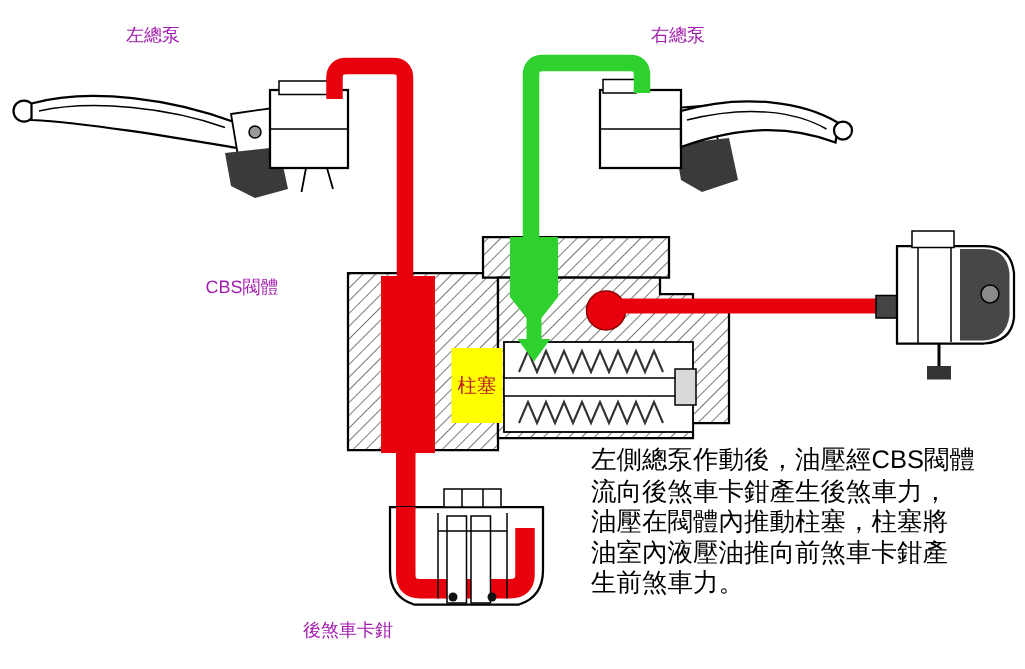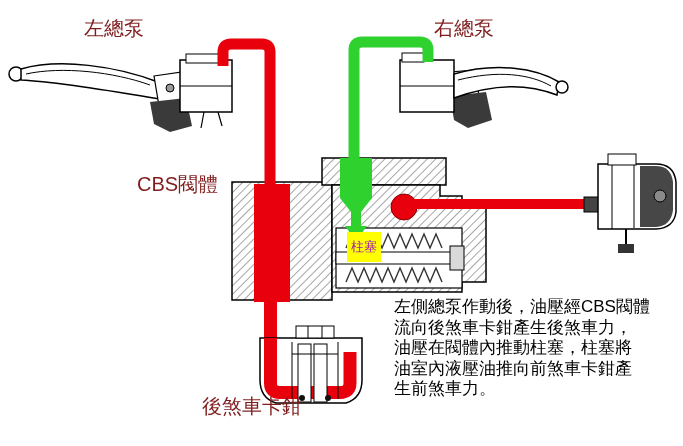--- a/index.html
+++ b/index.html
@@ -2,25 +2,25 @@
 <html style="--red: #e8000d; --green: #2fd12f; --yellow: #ffff00; --outline: #000000; --hatch: #4d4d4d;"><head>
 <meta charset="utf-8">
 <style>
   * { margin:0; padding:0; box-sizing:border-box; }
   html,body { background:#ffffff; }
   .stage {
     position:relative; width:683px; height:446px; background:#fff; overflow:hidden;
     font-family:"Liberation Sans","DejaVu Sans",sans-serif; color:#000;
   }
   .stage svg { position:absolute; left:0; top:0; }
-  .lbl { position:absolute; font-size:20px; white-space:nowrap; color:#7f1d1d;text-align:center; }
+  .lbl { position:absolute; font-size:12px; white-space:nowrap; color:#a21caf;text-align:center; }
   .plunger-label {
     position:absolute; left:301px; top:232px;
-    background:var(--yellow,#ffff00); color:#a21caf;
-    font-size:13px; padding:6px 4px; white-space:nowrap;margin-left:46px;
+    background:var(--yellow,#ffff00); color:#b91c1c;
+    font-size:13px; padding:16px 4px; white-space:nowrap;
   }
   .desc { position:absolute; left:394px; top:297px; width:292px; }
   .desc div { font-size:17px; line-height:20.5px; white-space:nowrap; }
   .fill-red   { fill:var(--red,#e8000d); }
   .stroke-red { stroke:var(--red,#e8000d); }
   .fill-green   { fill:var(--green,#2fd12f); }
   .stroke-green { stroke:var(--green,#2fd12f); }
 </style>
 </head>
 <body>
@@ -104,23 +104,23 @@
       <line x1="634" y1="165" x2="634" y2="228" stroke-width="1"></line>
       <rect x="608" y="154" width="28" height="11" stroke-width="1"></rect>
       <circle cx="660" cy="196" r="6" fill="#8a8a8a" stroke-width="1"></circle>
       <path d="M626,229 V246" fill="none" stroke-width="2"></path>
       <rect x="618" y="244" width="16" height="9" fill="#333" stroke="none"></rect>
     </g>
   </svg>
 
   <div class="lbl" style="left:84px; top:15px;">左總泵</div>
   <div class="lbl" style="left:434px; top:15px;">右總泵</div>
-  <div class="lbl" style="left:137px; top:171px;">CBS閥體</div>
+  <div class="lbl" style="left:137px; top:183px;">CBS閥體</div>
   <div class="plunger-label">柱塞</div>
-  <div class="lbl" style="left:202px; top:393px;">後煞車卡鉗</div>
+  <div class="lbl" style="left:202px; top:412px;">後煞車卡鉗</div>
 
   <div class="desc">
     <div>左側總泵作動後，油壓經CBS閥體</div>
     <div>流向後煞車卡鉗產生後煞車力，</div>
     <div>油壓在閥體內推動柱塞，柱塞將</div>
     <div>油室內液壓油推向前煞車卡鉗產</div>
     <div>生前煞車力。</div>
   </div>
 
 </div>

